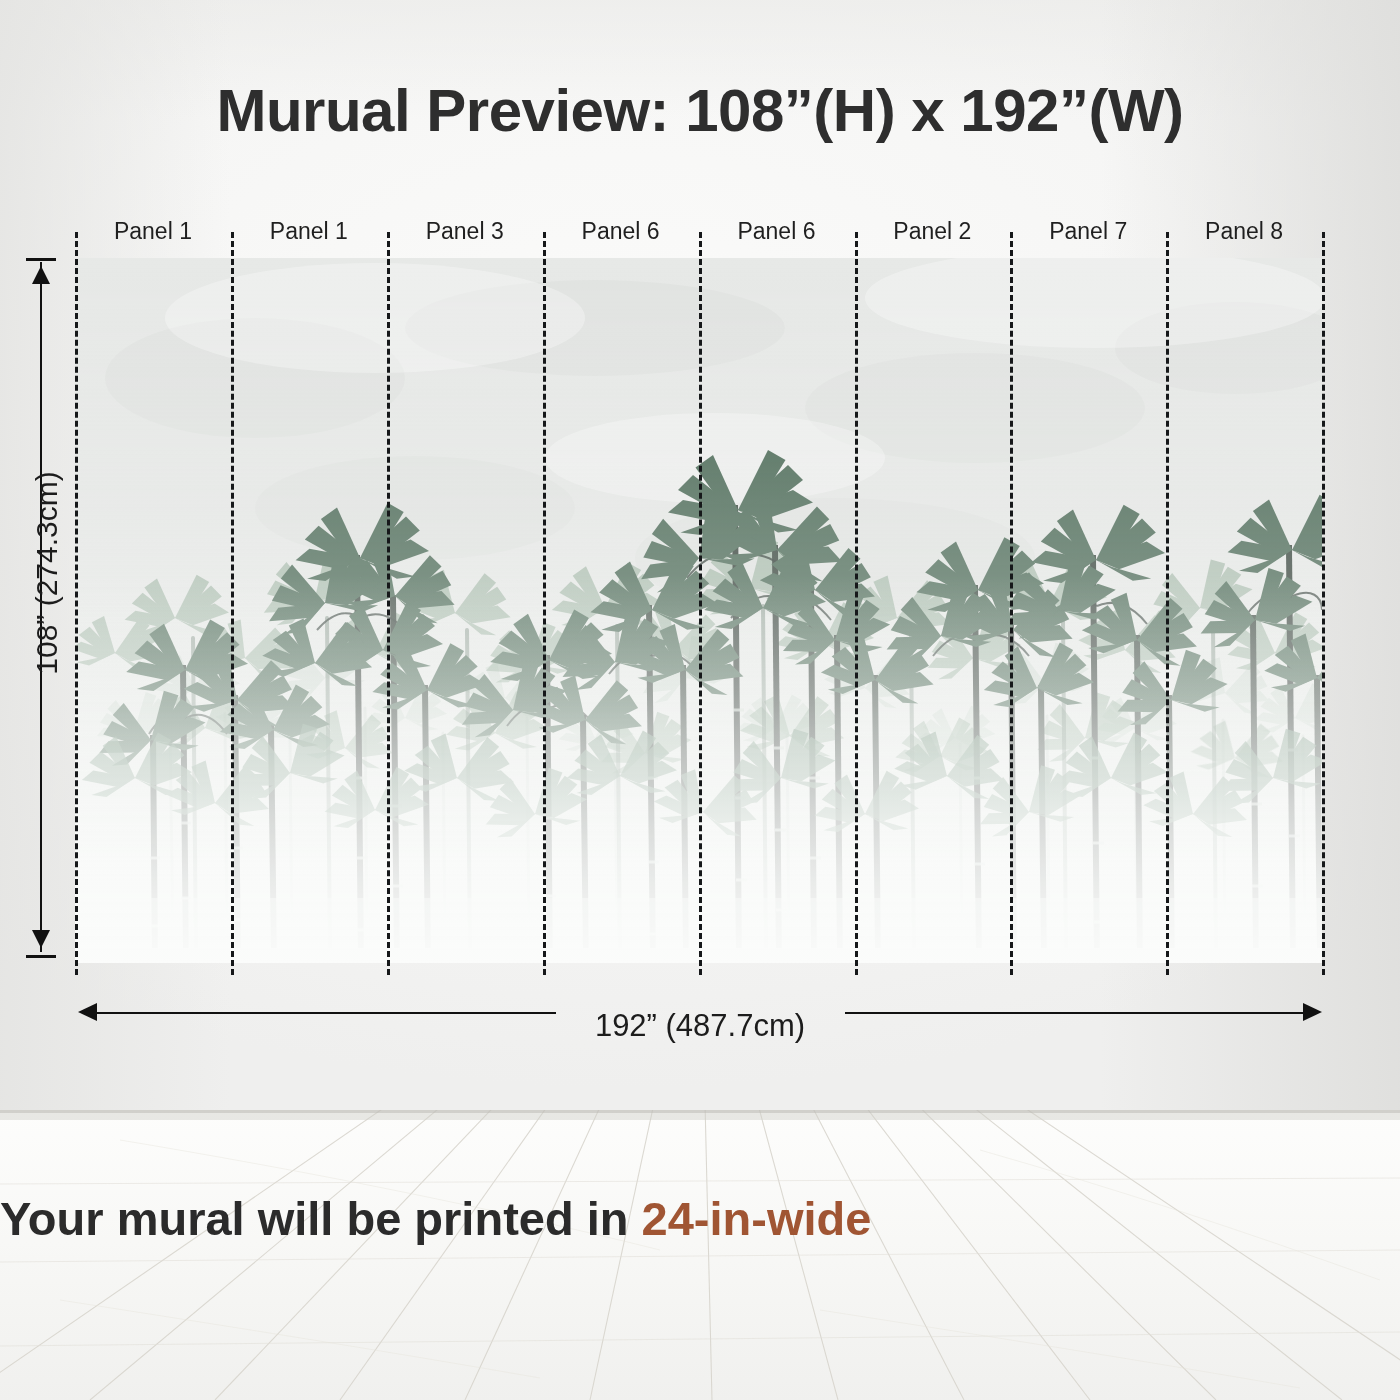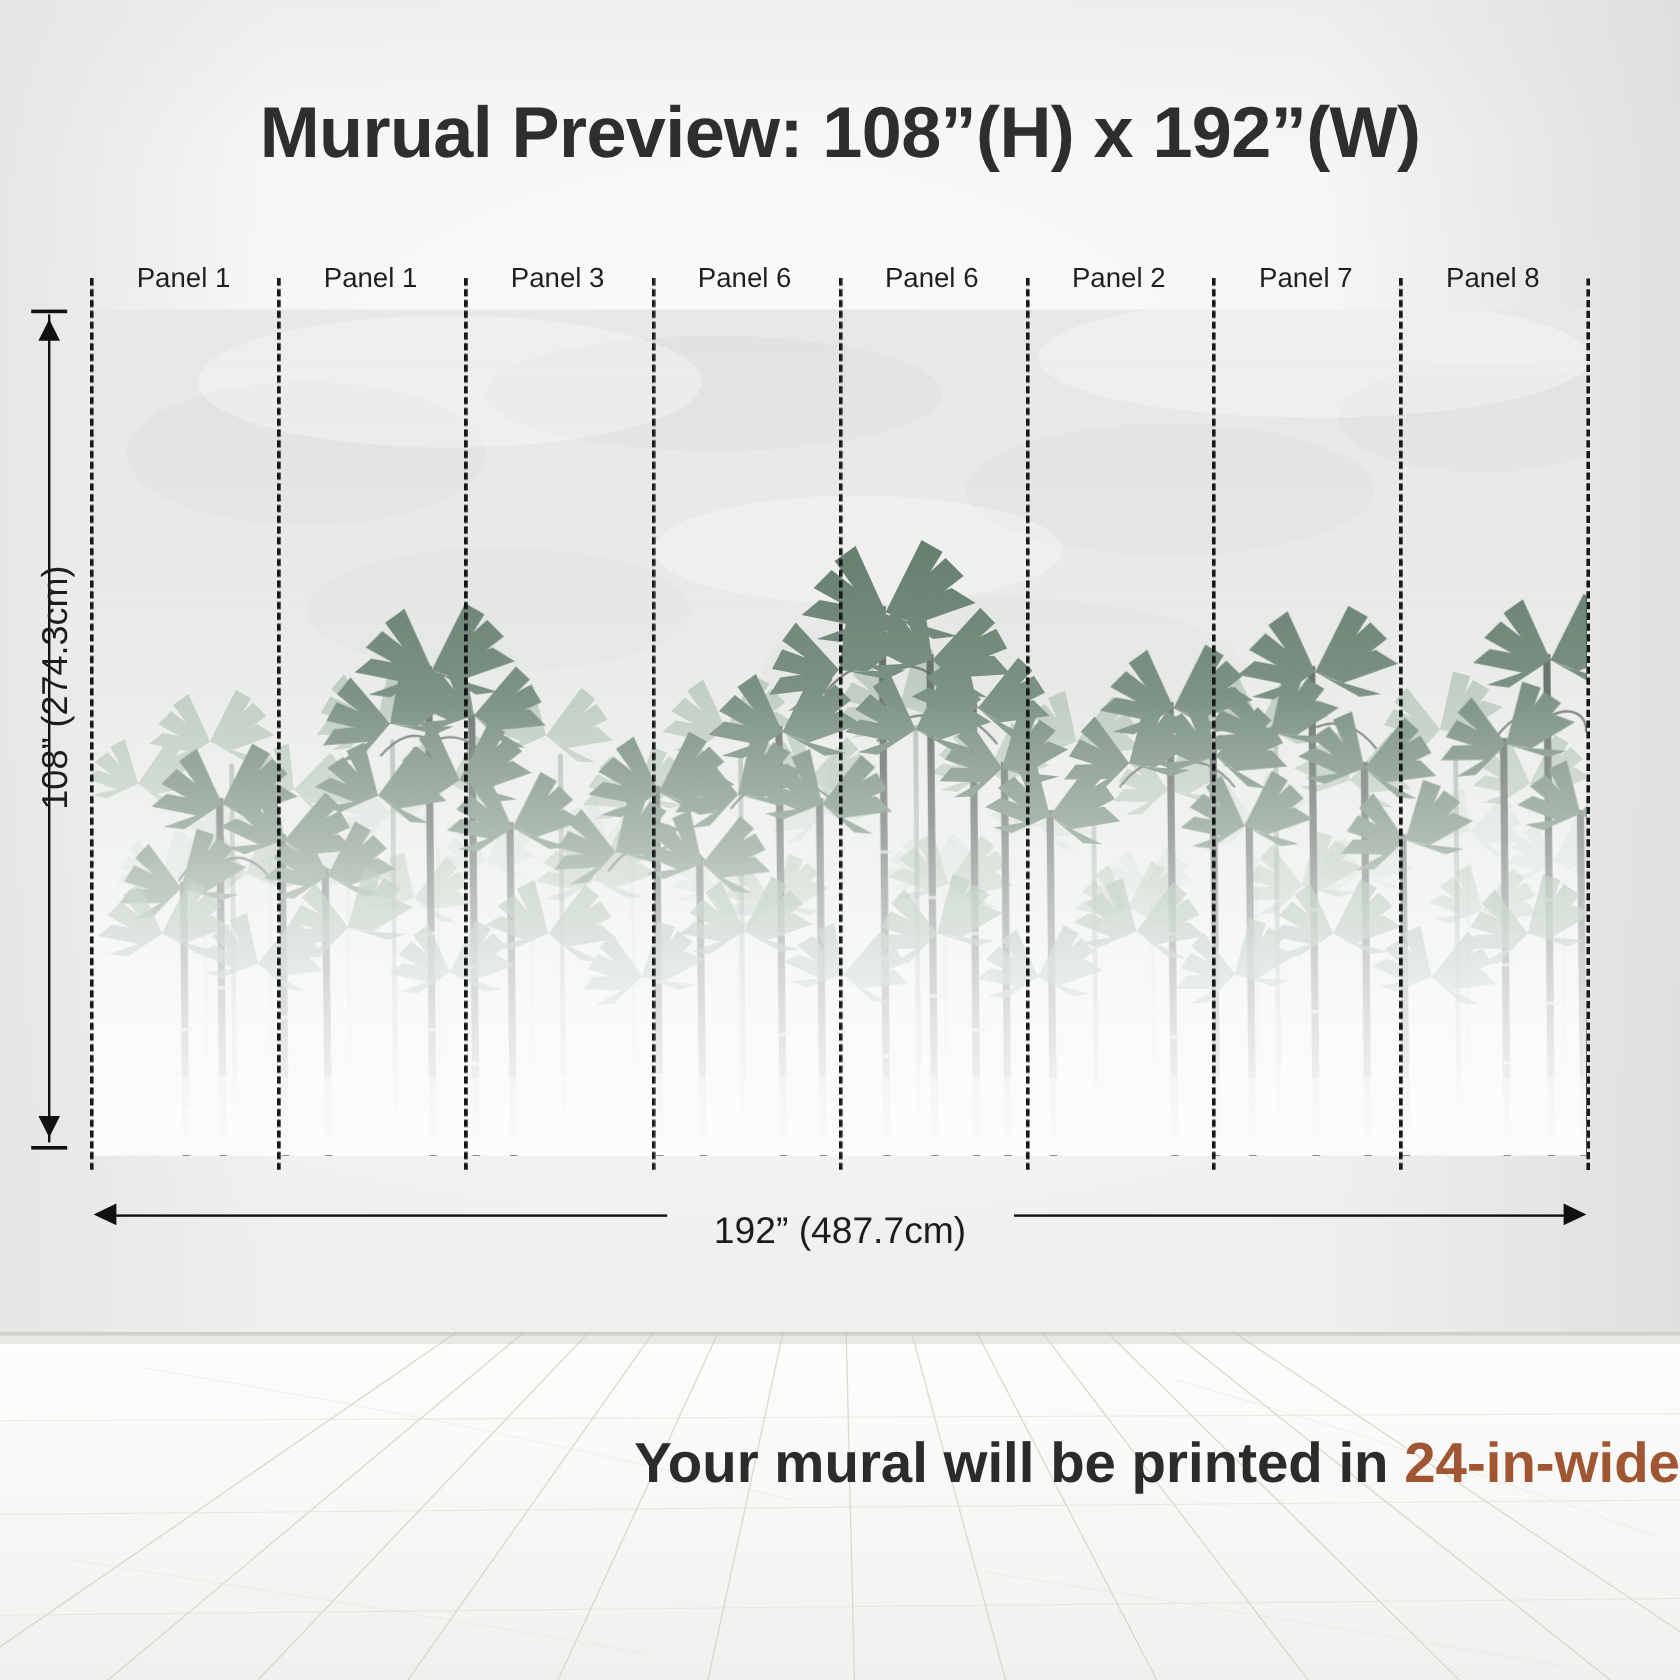--- a/index.html
+++ b/index.html
@@ -178,21 +178,21 @@
     height: 290px;
     overflow: hidden;
     background: linear-gradient(180deg, #fcfcfb 0%, #f7f7f5 40%, #f2f2f0 100%);
   }
   .floor svg { position: absolute; left:0; top:0; width:100%; height:100%; display:block; }
 
   .caption {
     position: absolute;
     left: 0; top: 1188px;
     width: 1400px;
-    text-align: right;
+    text-align: left;
     font-size: 47px;
     font-weight: bold;
     color: #2b2b2b;
     line-height: 1.34;
   }
   .caption .accent { color: #a05533; }
 </style>
 </head>
 <body>
 

